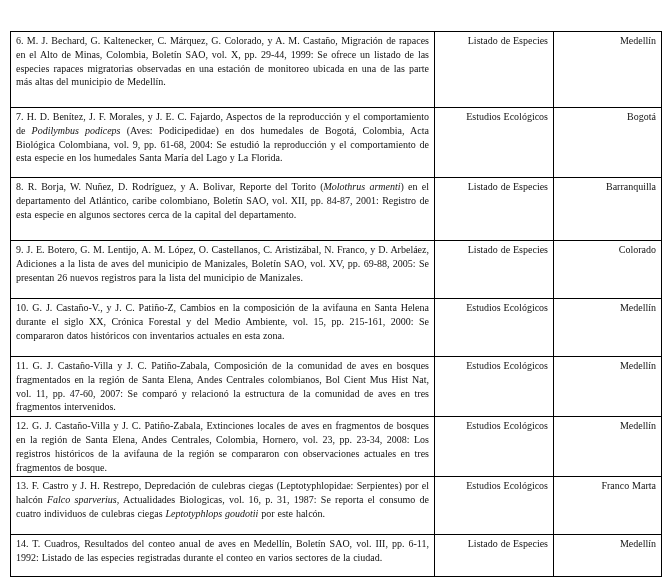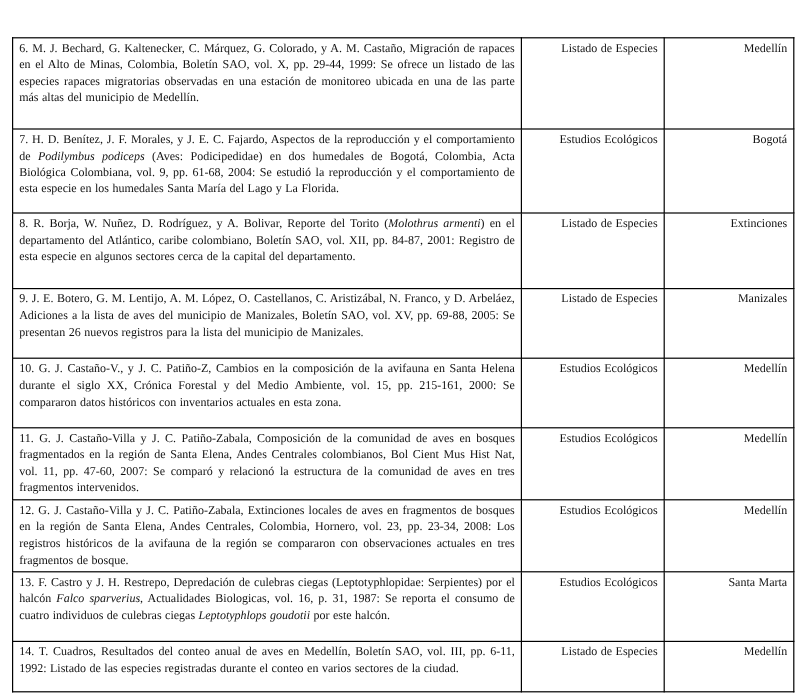--- a/index.html
+++ b/index.html
@@ -62,46 +62,46 @@
         <td class="loc-cell">Medellín</td>
       </tr>
       <tr class="r1">
         <td class="ref-cell"><span>7. H. D. Benítez, J. F. Morales, y J. E. C. Fajardo, Aspectos de la reproducción y el comportamiento de </span><i>Podilymbus podiceps</i><span> (Aves: Podicipedidae) en dos humedales de Bogotá, Colombia, Acta Biológica Colombiana, vol. 9, pp. 61-68, 2004: Se estudió la reproducción y el comportamiento de esta especie en los humedales Santa María del Lago y La Florida.</span></td>
         <td class="cat-cell">Estudios Ecológicos</td>
         <td class="loc-cell">Bogotá</td>
       </tr>
       <tr class="r2">
         <td class="ref-cell"><span>8. R. Borja, W. Nuñez, D. Rodríguez, y A. Bolivar, Reporte del Torito (</span><i>Molothrus armenti</i><span>) en el departamento del Atlántico, caribe colombiano, Boletín SAO, vol. XII, pp. 84-87, 2001: Registro de esta especie en algunos sectores cerca de la capital del departamento.</span></td>
         <td class="cat-cell">Listado de Especies</td>
-        <td class="loc-cell">Extinciones</td>
+        <td class="loc-cell">Barranquilla</td>
       </tr>
       <tr class="r3">
         <td class="ref-cell"><span>9. J. E. Botero, G. M. Lentijo, A. M. López, O. Castellanos, C. Aristizábal, N. Franco, y D. Arbeláez, Adiciones a la lista de aves del municipio de Manizales, Boletín SAO, vol. XV, pp. 69-88, 2005: Se presentan 26 nuevos registros para la lista del municipio de Manizales.</span></td>
         <td class="cat-cell">Listado de Especies</td>
-        <td class="loc-cell">Manizales</td>
+        <td class="loc-cell">Colorado</td>
       </tr>
       <tr class="r4">
         <td class="ref-cell"><span>10. G. J. Castaño-V., y J. C. Patiño-Z, Cambios en la composición de la avifauna en Santa Helena durante el siglo XX, Crónica Forestal y del Medio Ambiente, vol. 15, pp. 215-161, 2000: Se compararon datos históricos con inventarios actuales en esta zona.</span></td>
         <td class="cat-cell">Estudios Ecológicos</td>
         <td class="loc-cell">Medellín</td>
       </tr>
       <tr class="r5">
         <td class="ref-cell"><span>11. G. J. Castaño-Villa y J. C. Patiño-Zabala, Composición de la comunidad de aves en bosques fragmentados en la región de Santa Elena, Andes Centrales colombianos, Bol Cient Mus Hist Nat, vol. 11, pp. 47-60, 2007: Se comparó y relacionó la estructura de la comunidad de aves en tres fragmentos intervenidos.</span></td>
         <td class="cat-cell">Estudios Ecológicos</td>
         <td class="loc-cell">Medellín</td>
       </tr>
       <tr class="r6">
         <td class="ref-cell"><span>12. G. J. Castaño-Villa y J. C. Patiño-Zabala, Extinciones locales de aves en fragmentos de bosques en la región de Santa Elena, Andes Centrales, Colombia, Hornero, vol. 23, pp. 23-34, 2008: Los registros históricos de la avifauna de la región se compararon con observaciones actuales en tres fragmentos de bosque.</span></td>
         <td class="cat-cell">Estudios Ecológicos</td>
         <td class="loc-cell">Medellín</td>
       </tr>
       <tr class="r7">
         <td class="ref-cell"><span>13. F. Castro y J. H. Restrepo, Depredación de culebras ciegas (Leptotyphlopidae: Serpientes) por el halcón </span><i>Falco sparverius</i><span>, Actualidades Biologicas, vol. 16, p. 31, 1987: Se reporta el consumo de cuatro individuos de culebras ciegas </span><i>Leptotyphlops goudotii</i><span> por este halcón.</span></td>
         <td class="cat-cell">Estudios Ecológicos</td>
-        <td class="loc-cell">Santa Marta</td>
+        <td class="loc-cell">Franco Marta</td>
       </tr>
       <tr class="r8">
         <td class="ref-cell"><span>14. T. Cuadros, Resultados del conteo anual de aves en Medellín, Boletín SAO, vol. III, pp. 6-11, 1992: Listado de las especies registradas durante el conteo en varios sectores de la ciudad.</span></td>
         <td class="cat-cell">Listado de Especies</td>
         <td class="loc-cell">Medellín</td>
       </tr>
     </tbody>
   </table>
 </div>
 

